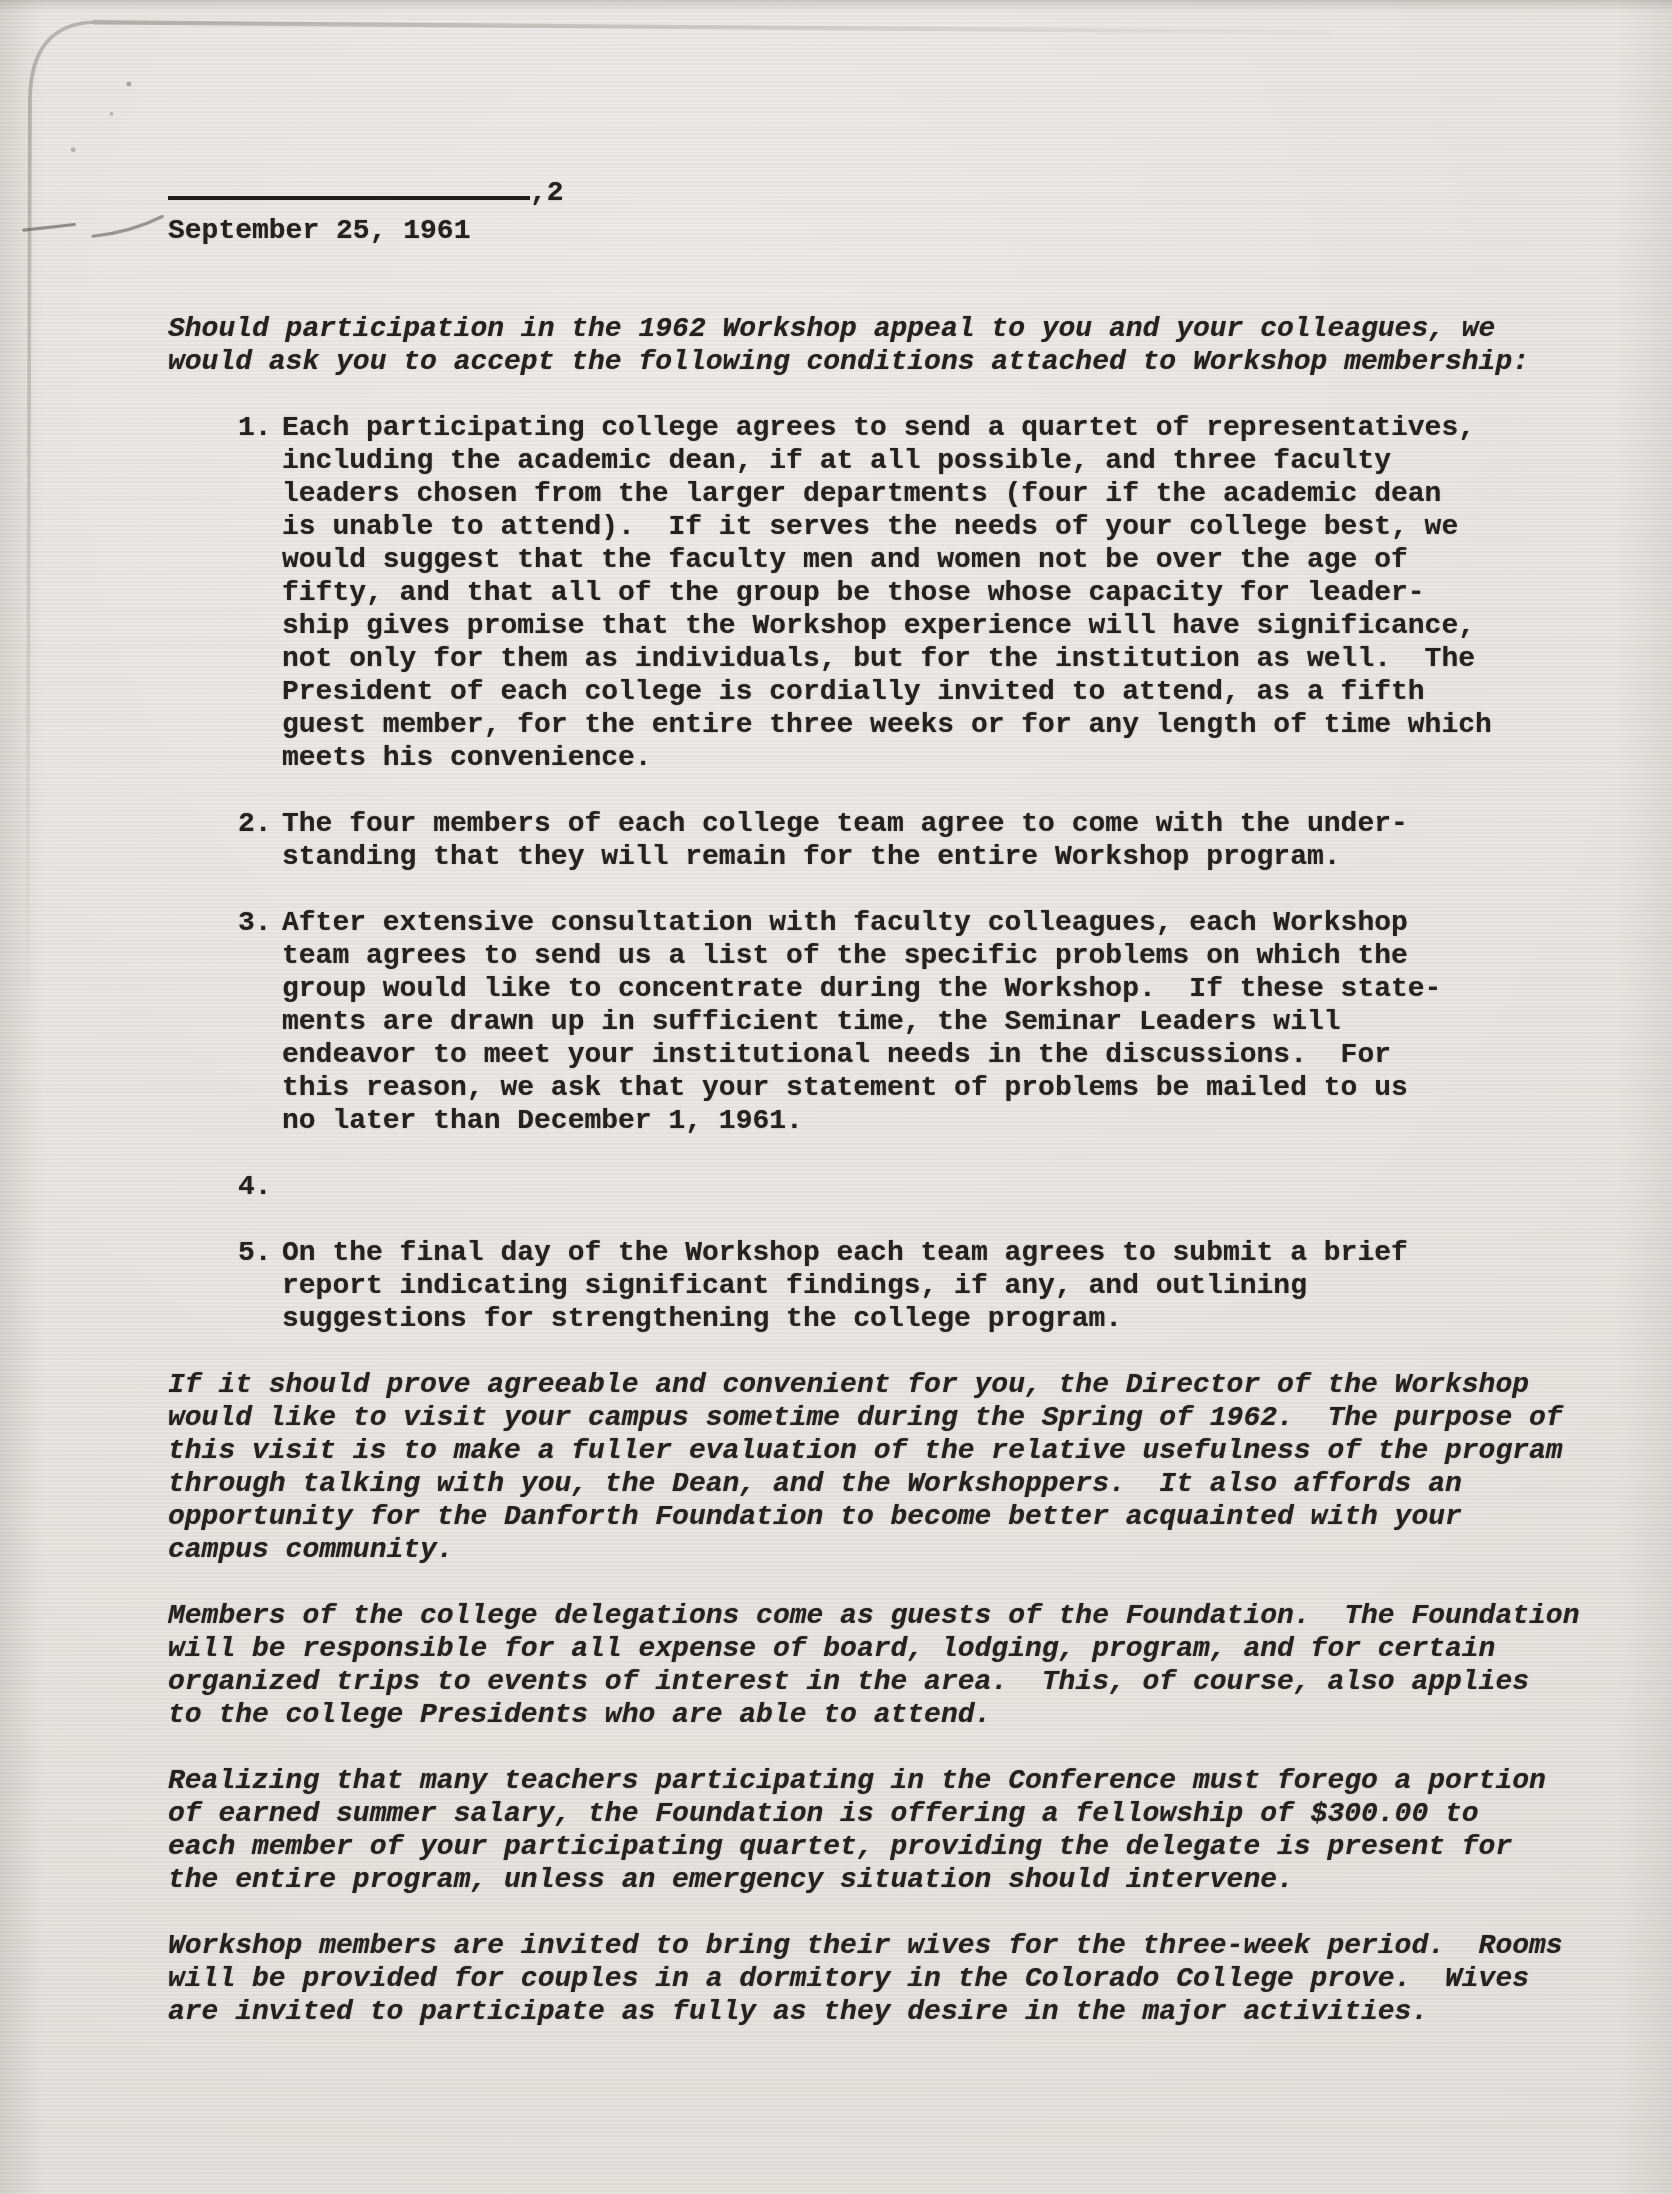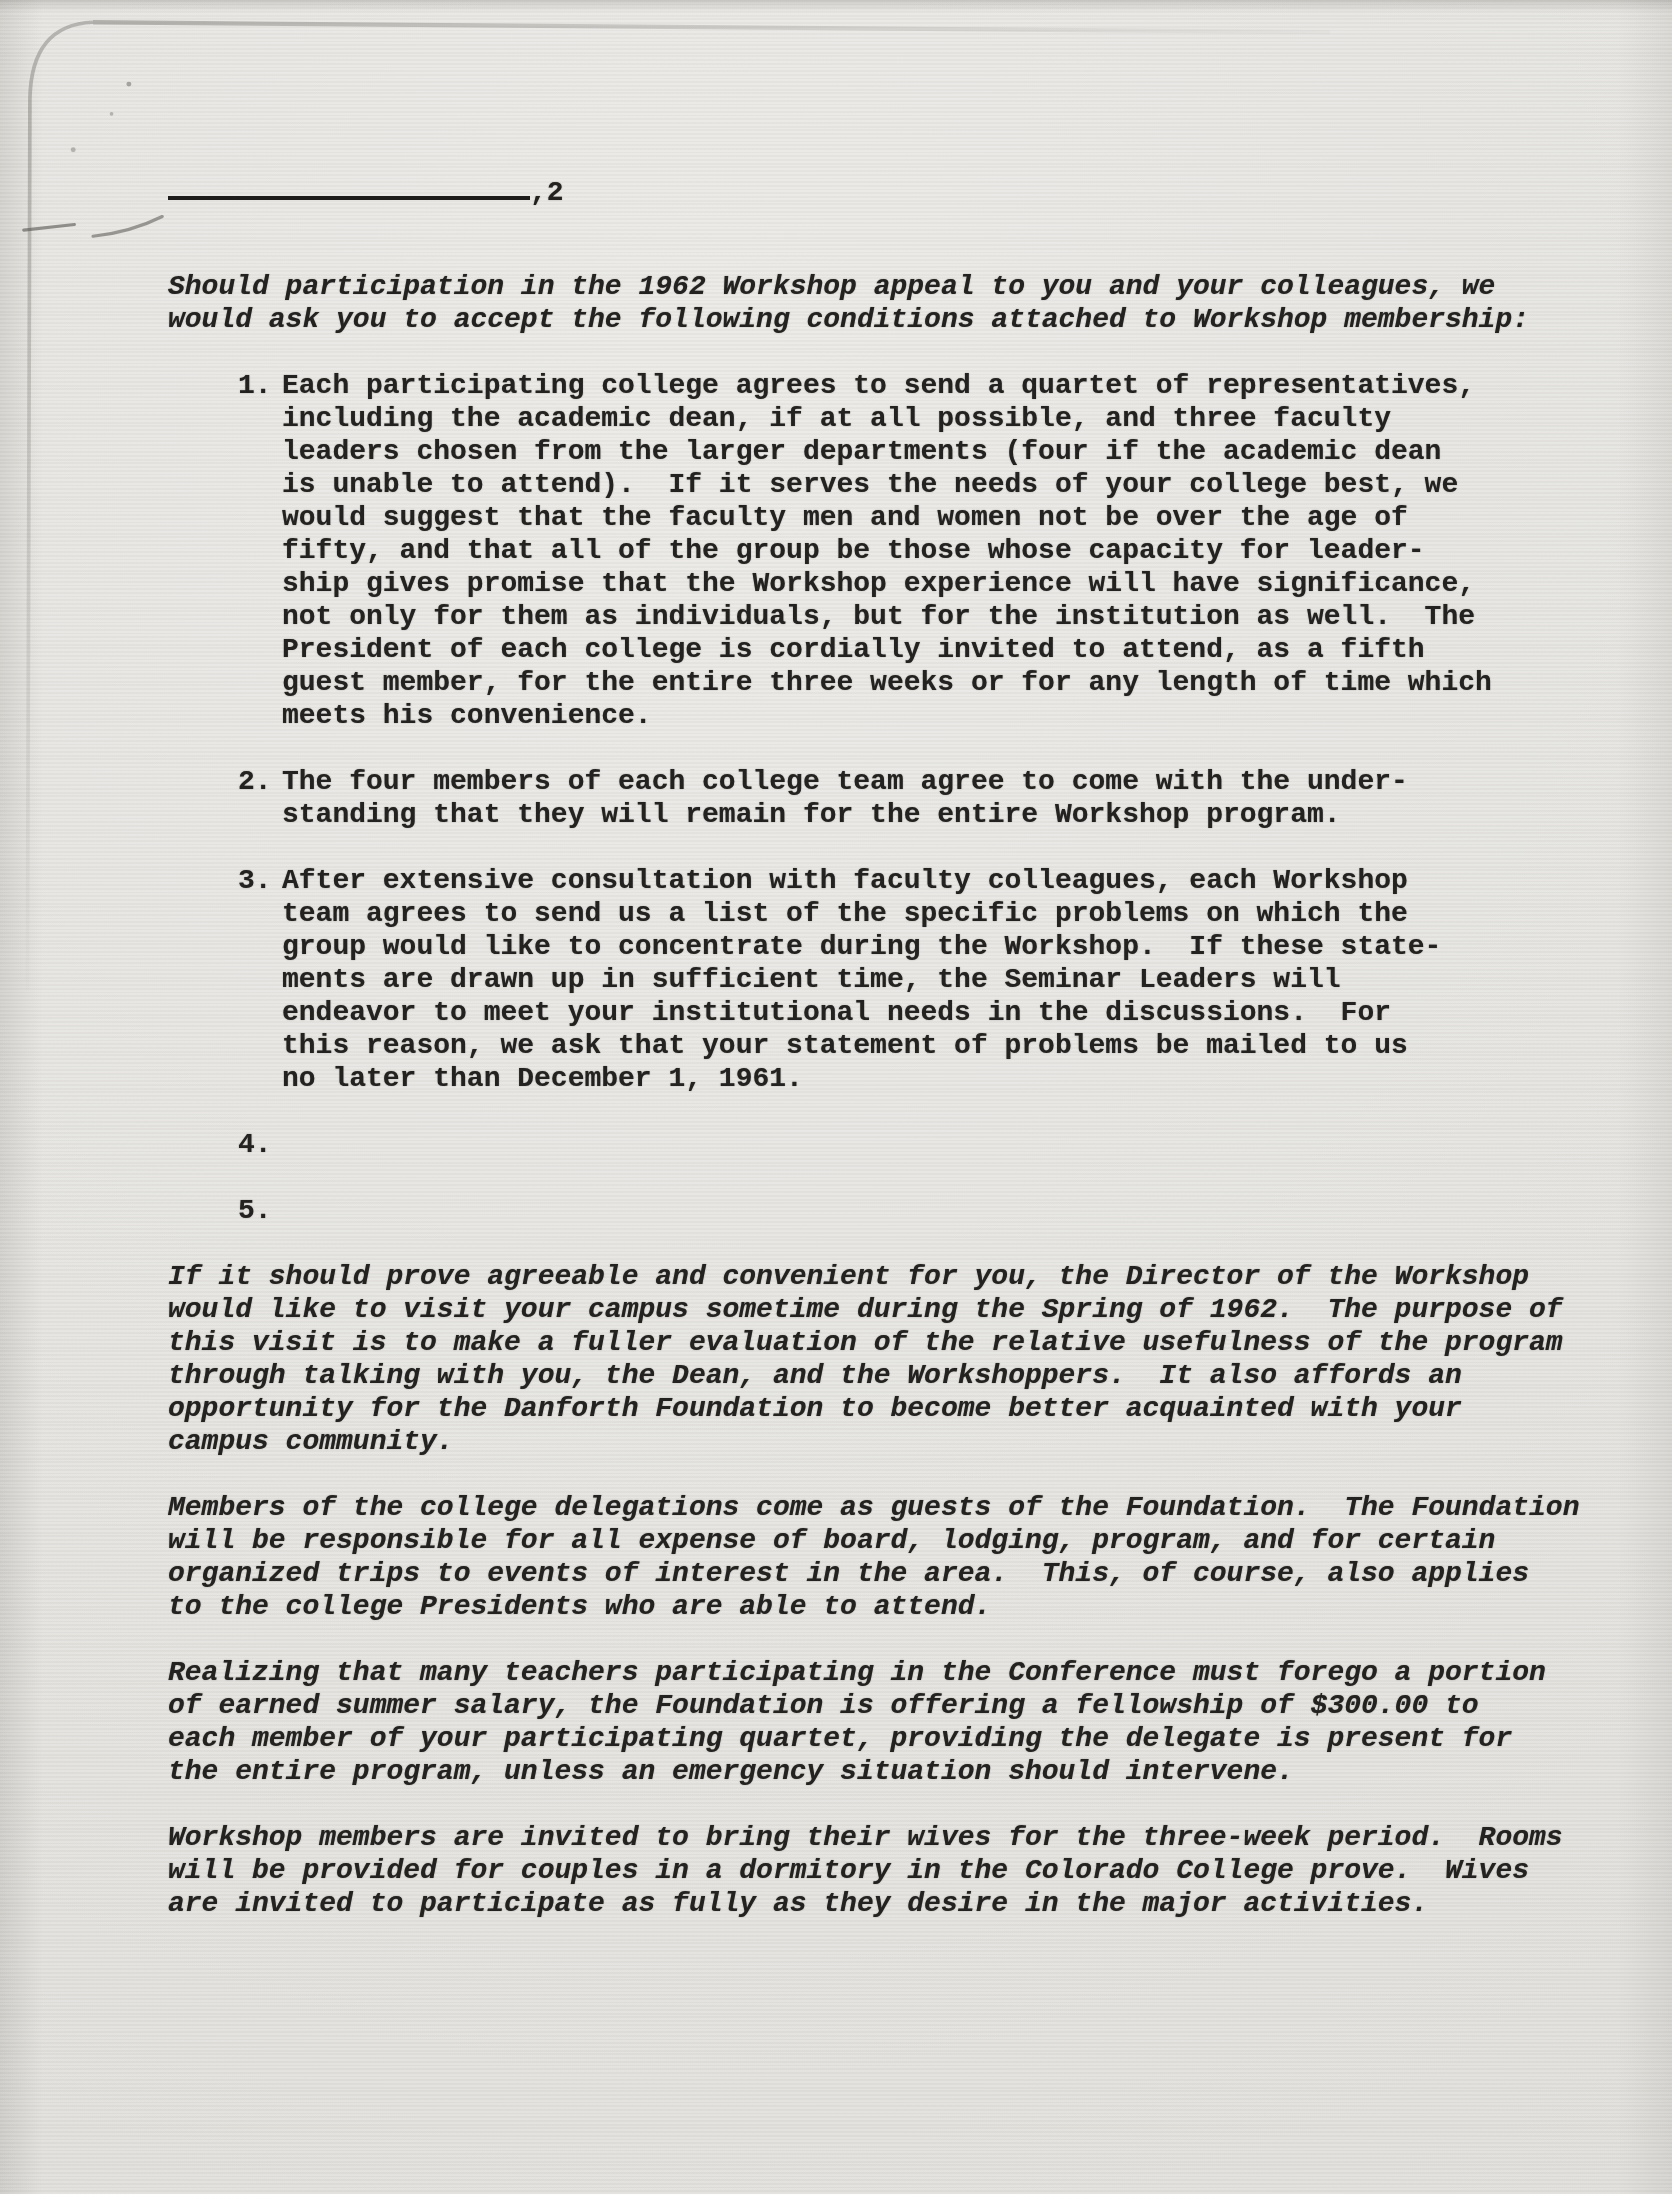--- a/index.html
+++ b/index.html
@@ -112,20 +112,21 @@
     <circle cx="208" cy="136" r="4" fill="#55534f" fill-opacity="0.45"></circle>
     <circle cx="180" cy="184" r="3" fill="#55534f" fill-opacity="0.35"></circle>
     <circle cx="118" cy="242" r="4" fill="#55534f" fill-opacity="0.35"></circle>
   </svg>
 
   <div class="doc">
 
     <div class="header-row">
       <span class="blank-line"></span><span class="pagenum">,2</span>
     </div>
+    <div class="date">September 25, 1961</div>
 
     <div class="para intro">Should participation in the 1962 Workshop appeal to you and your colleagues, we
 would ask you to accept the following conditions attached to Workshop membership:</div>
 
     <ol class="conditions">
       <li class="cond">
         <span class="num">1.</span>
         <span class="ctext">Each participating college agrees to send a quartet of representatives,
 including the academic dean, if at all possible, and three faculty
 leaders chosen from the larger departments (four if the academic dean
@@ -151,20 +152,23 @@
 ments are drawn up in sufficient time, the Seminar Leaders will
 endeavor to meet your institutional needs in the discussions.  For
 this reason, we ask that your statement of problems be mailed to us
 no later than December 1, 1961.</span>
       </li>
       <li class="cond">
         <span class="num">4.</span>
       </li>
       <li class="cond">
         <span class="num">5.</span>
+        <span class="ctext">On the final day of the Workshop each team agrees to submit a brief
+report indicating significant findings, if any, and outlining
+suggestions for strengthening the college program.</span>
       </li>
     </ol>
 
     <div class="para">If it should prove agreeable and convenient for you, the Director of the Workshop
 would like to visit your campus sometime during the Spring of 1962.  The purpose of
 this visit is to make a fuller evaluation of the relative usefulness of the program
 through talking with you, the Dean, and the Workshoppers.  It also affords an
 opportunity for the Danforth Foundation to become better acquainted with your
 campus community.</div>
     <div class="para">Members of the college delegations come as guests of the Foundation.  The Foundation

